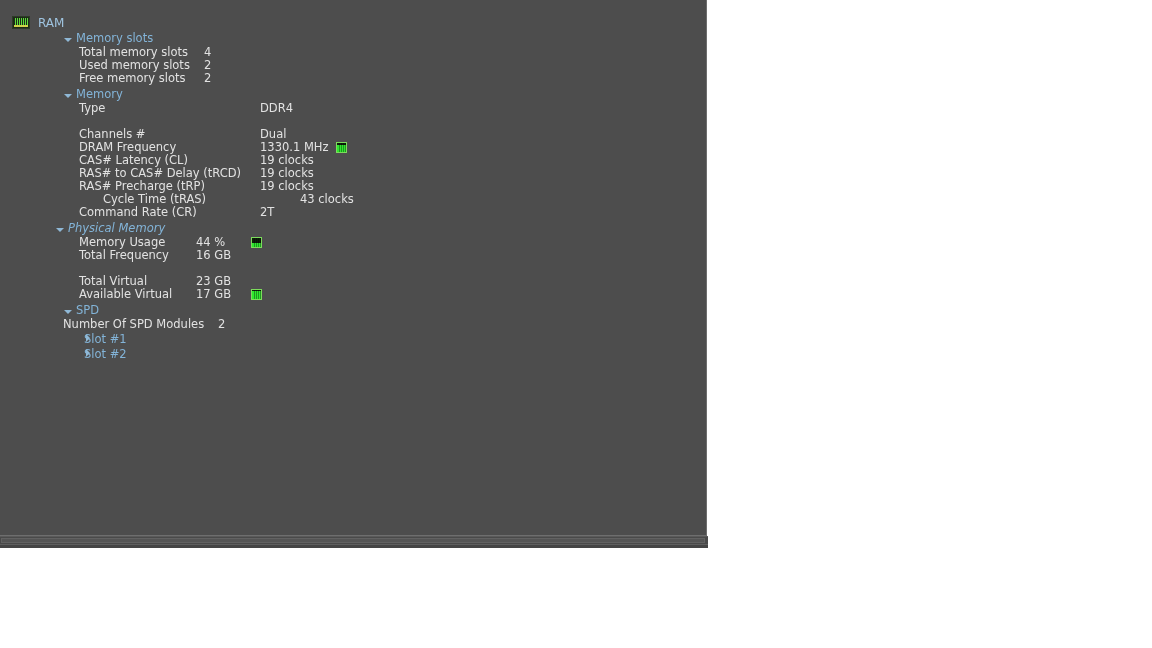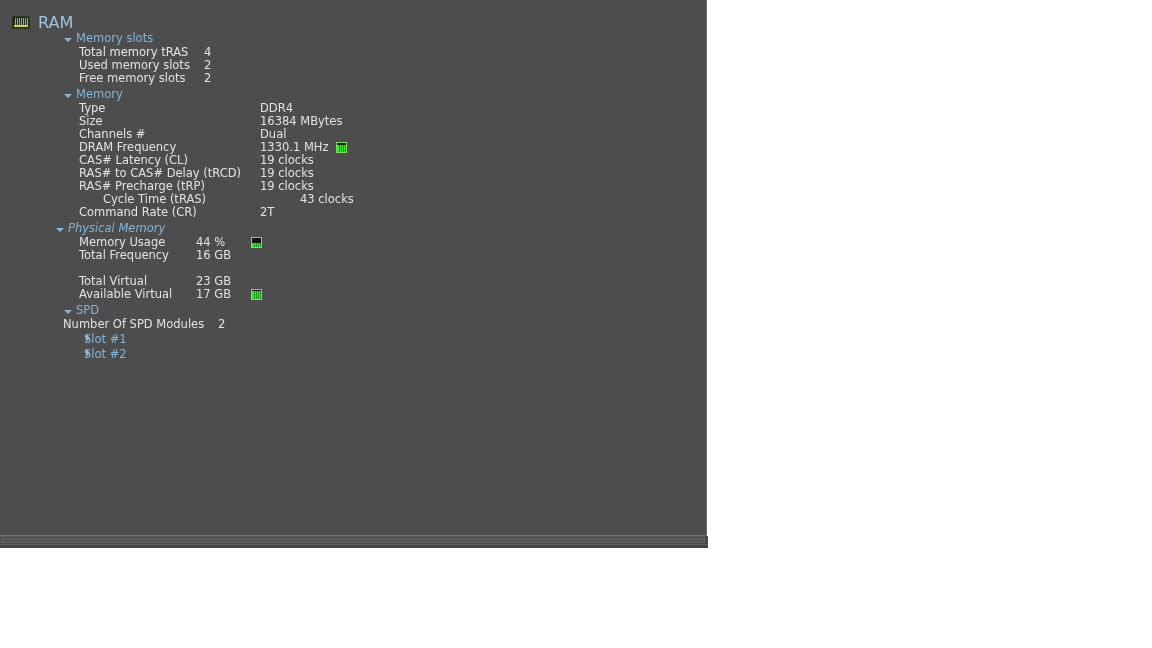--- a/index.html
+++ b/index.html
@@ -70,21 +70,21 @@
 
   
   #root-row {
     left: 12px;
     top: 14px;
     height: 16px;
     line-height: 16px;
   }
   .root-label {
     color: #9fc4e0;
-    font-size: 16px;
+    font-size: 12px;
     margin-left: 8px;
     vertical-align: middle;
     margin-top: 35px;
   }
 
   
   .ram-icon {
     display: inline-block;
     width: 18px;
     height: 13px;
@@ -203,43 +203,39 @@
       <i style="left:14px"></i>
       <b></b>
     </span><span class="root-label">RAM</span>
   </div>
 
   <div class="row group" style="left:64px; top:32px;">
     <span class="caret open"></span><span class="group-label">Memory slots</span>
   </div>
 
   <div class="row item" style="left:79px; top:46px; width:600px;">
-    <span class="k">Total memory tRAS</span>
+    <span class="k">Total memory slots</span>
     <span class="v" style="left:125px;">4</span>
   </div>
   <div class="row item" style="left:79px; top:59px; width:600px;">
     <span class="k">Used memory slots</span>
     <span class="v" style="left:125px;">2</span>
   </div>
   <div class="row item" style="left:79px; top:72px; width:600px;text-align:center;">
     <span class="k">Free memory slots</span>
     <span class="v" style="left:125px;">2</span>
   </div>
 
   <div class="row group" style="left:64px; top:88px;text-align:right;">
     <span class="caret open"></span><span class="group-label">Memory</span>
   </div>
 
   <div class="row item" style="left:79px; top:102px; width:600px;">
     <span class="k">Type</span>
     <span class="v" style="left:181px;">DDR4</span>
-  </div>
-  <div class="row item" style="left:79px; top:115px; width:600px;">
-    <span class="k">Size</span>
-    <span class="v" style="left:181px;">16384 MBytes</span>
   </div>
   <div class="row item" style="left:79px; top:128px; width:600px;">
     <span class="k">Channels #</span>
     <span class="v" style="left:181px;">Dual</span>
   </div>
   <div class="row item" style="left:79px; top:141px; width:600px;">
     <span class="k">DRAM Frequency</span>
     <span class="v" style="left:181px;">1330.1 MHz</span>
     <span class="graph-badge" style="left:257px;">
       <span style="height:80%"></span>

